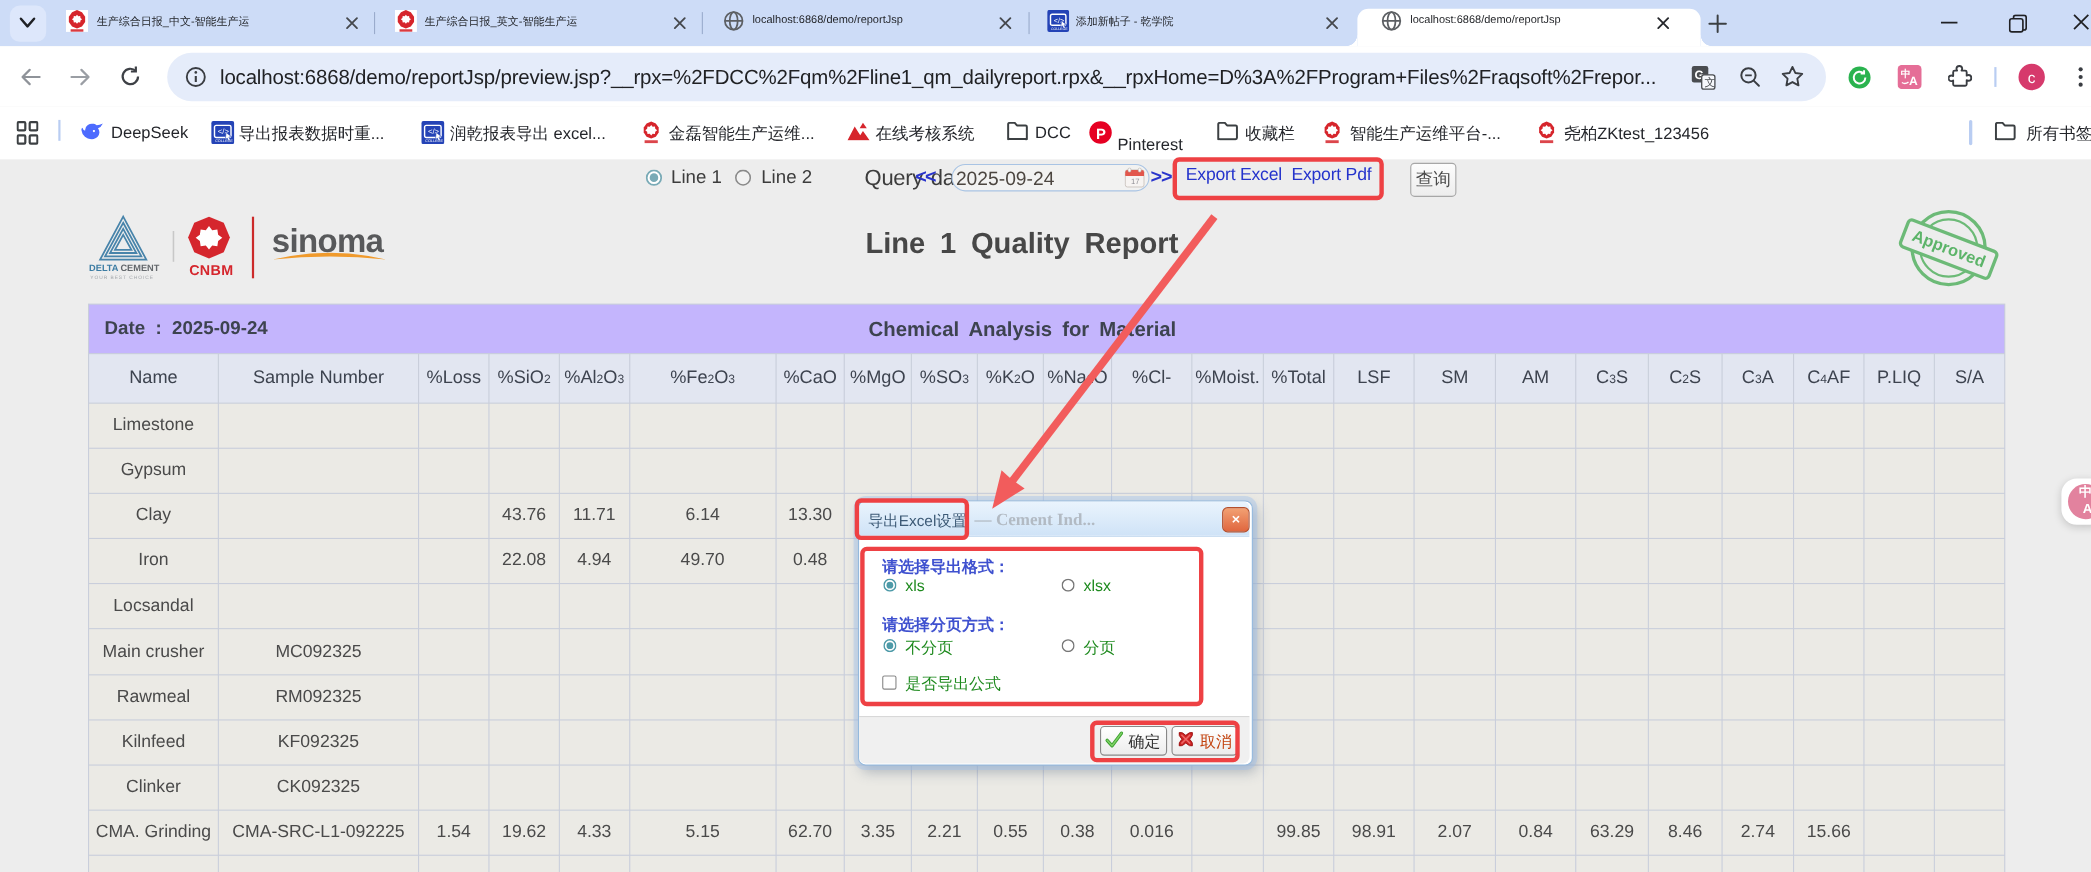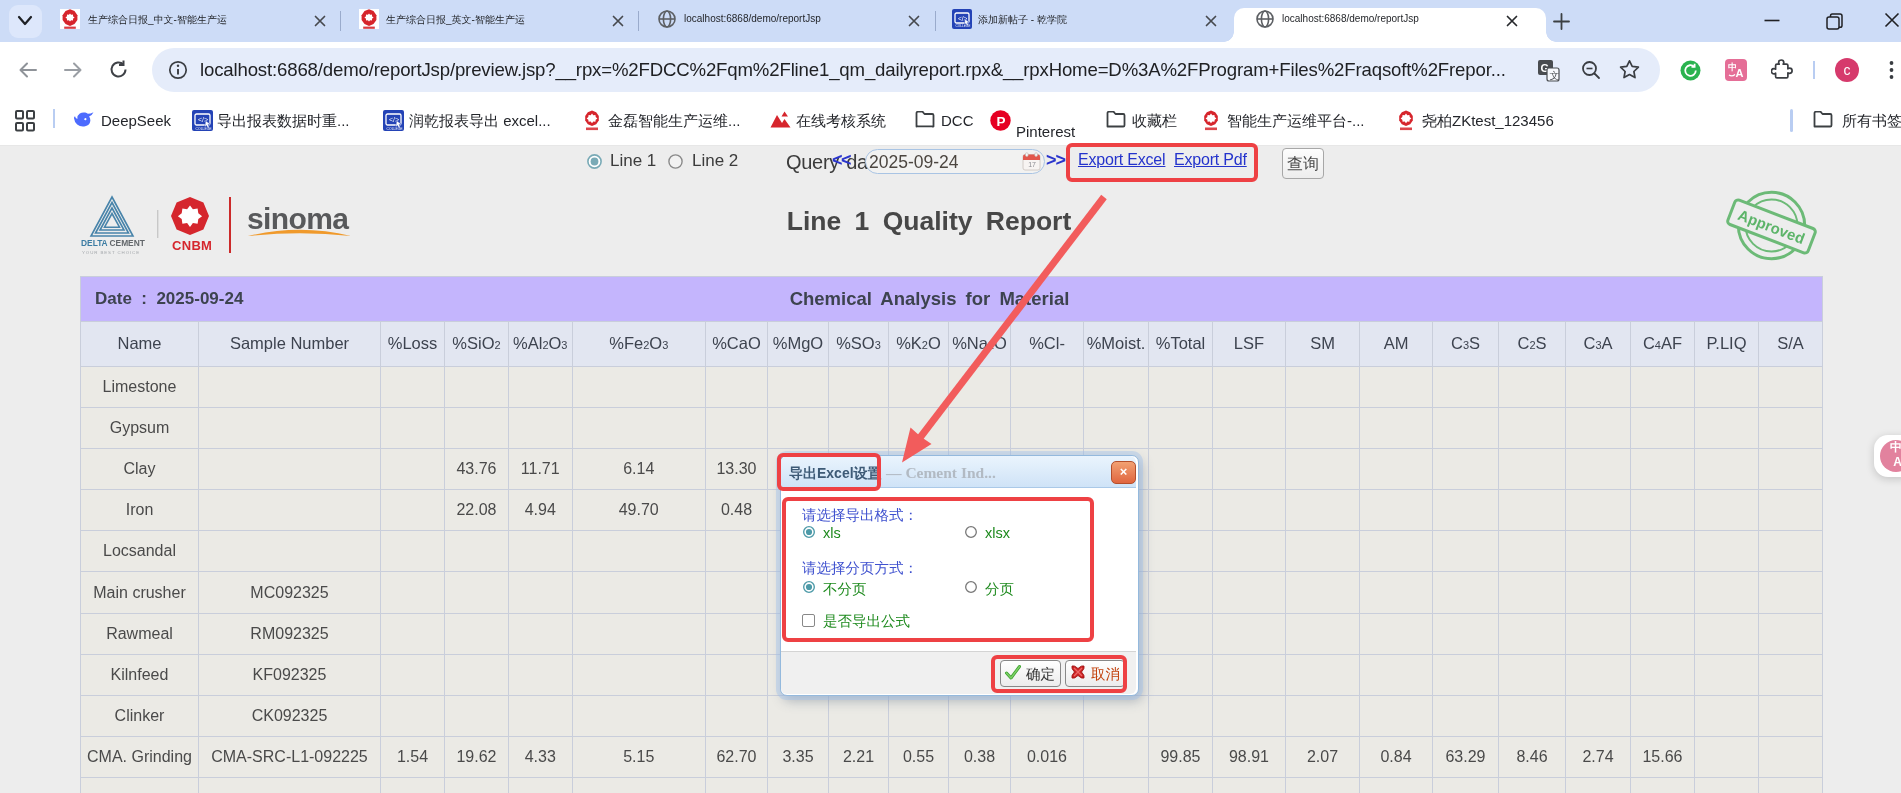--- a/index.html
+++ b/index.html
@@ -8,30 +8,30 @@
 .tabt{font-size:10px;color:#1f2125;white-space:nowrap;overflow:hidden;-webkit-mask-image:linear-gradient(90deg,#000 82%,transparent 98%)}
 .tsep{width:1px;height:20px;top:11px;background:#9aabcc}
 #toolbar{left:0;top:42px;width:1901px;height:55px;background:#ffffff}
 #omni{left:152px;top:48px;width:1508px;height:44px;border-radius:22px;background:#e5ecfa}
 .url{font-size:18.6px;color:#202124;white-space:nowrap;letter-spacing:-0.15px}
 #bkbar{left:0;top:97px;width:1901px;height:49px;background:#ffffff;border-bottom:1px solid #e7e7e7;box-sizing:border-box}
 .bk{font-size:15px;color:#24262b;white-space:nowrap}
 #page{left:0;top:146px;width:1901px;height:647px;background:#ededed}
 .q{font-size:17px;color:#3c3c3c}
 .blue{color:#2a35cc;font-weight:bold}
-.lnk{font-size:16px;color:#2433cc;text-decoration:underline;letter-spacing:-0.2px}
+.lnk{font-size:16px;color:#2433cc;letter-spacing:-0.2px}
 #rpt{display:grid;grid-template-columns:117px 181px 63px 63px 62.5px 132.5px 61px 60px 59px 59px 61px 72px 64px 63px 72px 73px 72px 65px 66px 64px 63px 63px 63px;grid-template-rows:43.5px 44px repeat(11,40.2px);gap:1px;padding:1px;background:#c9cedb}
 #rpt>div{display:flex;align-items:center;justify-content:center;font-size:16px;color:#4a4a4a;white-space:nowrap;overflow:visible}
 #rpt .band{grid-column:1/-1;position:relative;background:#c4b5fd;color:#3d434f}
 #rpt .h{background:#e2e6f1;font-size:16.5px;color:#3d434f}
 #rpt .c{background:#ebeae5}
 #rpt sub{font-size:11px;line-height:0;vertical-align:-0.18em;position:relative;top:0.18em}
 .rrect{border:4px solid #ee4144;border-radius:6px}
 .dlg-grn{color:#1e8a1e;font-size:14.5px}
-.dlg-lbl{color:#3f51cf;font-size:14.5px;font-weight:normal}
+.dlg-lbl{color:#3f51cf;font-size:14.5px;font-weight:bold}
 </style></head>
 <body>
 
 <div class="a" id="strip"></div>
 <div class="a" style="left:9px;top:5px;width:33px;height:33px;border-radius:9px;background:#dde7fb"></div>
 <svg class="a" style="left:17px;top:15px" width="16" height="12" viewBox="0 0 16 12">
     <path d="M2 2 L8 9 L14 2" fill="none" stroke="#1f2125" stroke-width="2.2" stroke-linecap="round" stroke-linejoin="round"></path>
   </svg>
 
 <div class="a" style="left:1234px;top:8px;width:312px;height:34px;background:#fff;border-radius:10px 10px 0 0"></div>
@@ -574,21 +574,21 @@
 <div class="c"></div>
 <div class="c"></div>
 <div class="c"></div>
 <div class="c"></div>
 <div class="c"></div>
 </div>
 </div>
 
 <div class="a" style="left:780px;top:455px;width:357px;height:239px;background:#fff;border:1px solid #94b9dd;border-radius:7px;box-shadow:0 0 0 4px rgba(165,196,235,0.45),3px 5px 12px rgba(60,80,110,0.35)"></div>
 <div class="a" style="left:781px;top:456px;width:355px;height:31px;background:linear-gradient(#eaf4fd,#cfe3f7);border-radius:6px 6px 0 0;border-bottom:1px solid #aac9e8"></div>
-<div class="a" style="left:789px;top:465px;font-size:14px;font-weight:bold;color:#3d5a76">导出Excel设置</div>
+<div class="a" style="left:789px;top:465px;font-size:14px;font-weight:normal;color:#3d5a76">导出Excel设置</div>
 <div class="a" style="left:886px;top:464px;font-size:15.5px;font-weight:bold;color:#b2bac3;font-family:'Liberation Serif',serif">— Cement Ind...</div>
 <div class="a" style="left:1111px;top:461px;width:23px;height:21px;border-radius:5px;background:linear-gradient(#f2a173,#e0663f);border:1px solid #b44f2c;color:#fff;font-size:13px;font-weight:bold;text-align:center;line-height:20px">×</div>
 
 <div class="a dlg-lbl" style="left:802px;top:506px">请选择导出格式：</div>
 <svg class="a" style="left:803px;top:526px" width="12" height="12" viewBox="0 0 14 14">
     <circle cx="7" cy="7" r="6.2" fill="#fff" stroke="#4d9aa8" stroke-width="1.6"></circle>
     <circle cx="7" cy="7" r="3.6" fill="#4d9aa8"></circle>
   </svg>
 <div class="a dlg-grn" style="left:823px;top:525px">xls</div>
 <svg class="a" style="left:965px;top:526px" width="12" height="12" viewBox="0 0 14 14">

